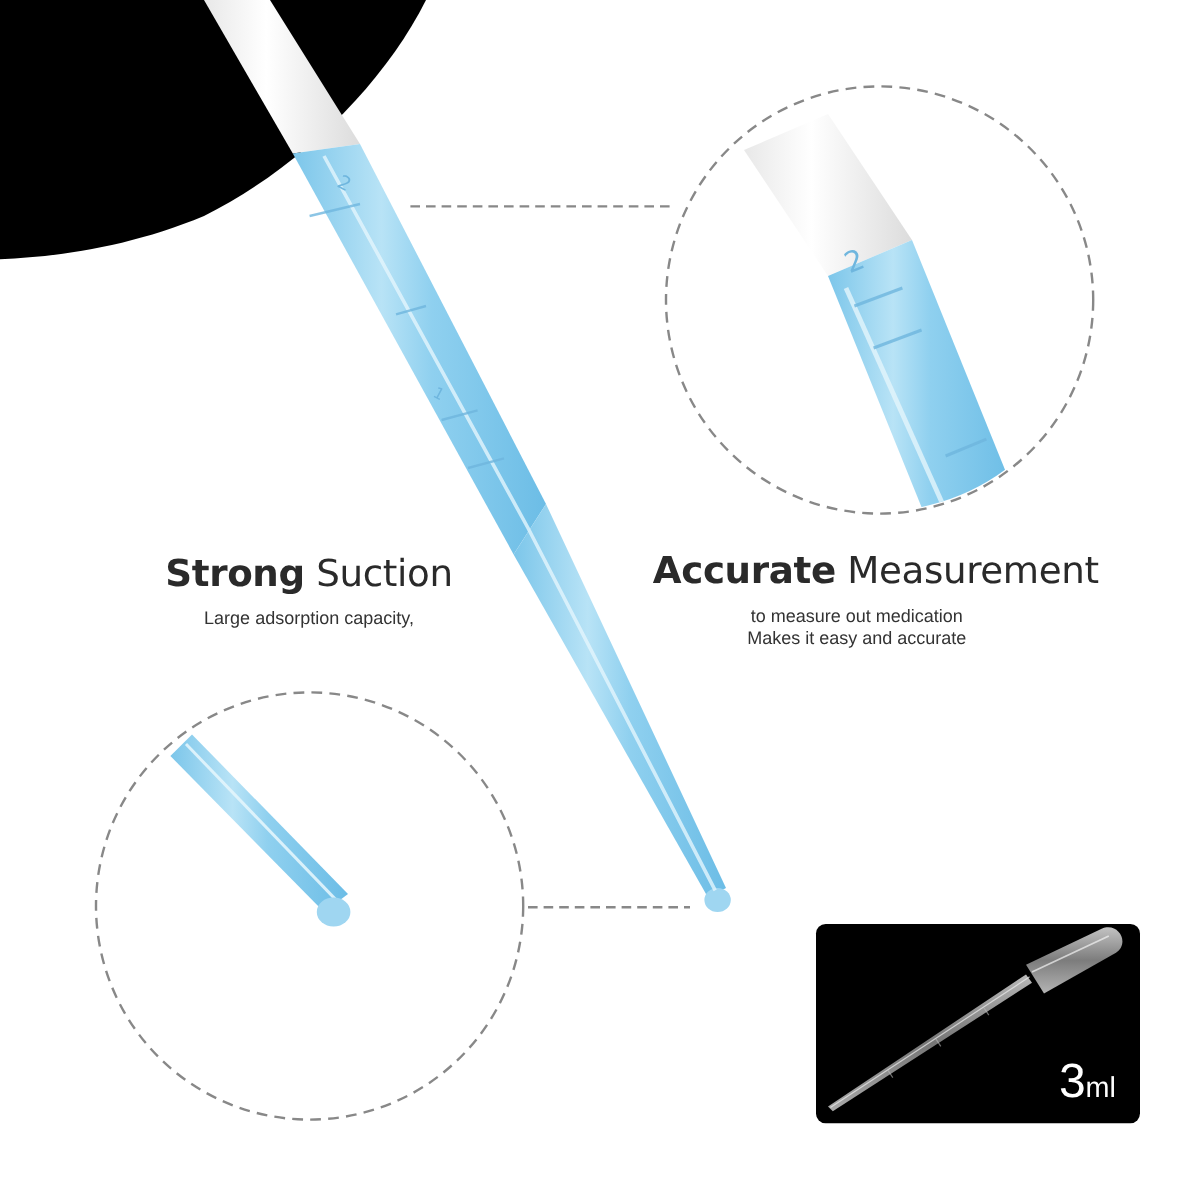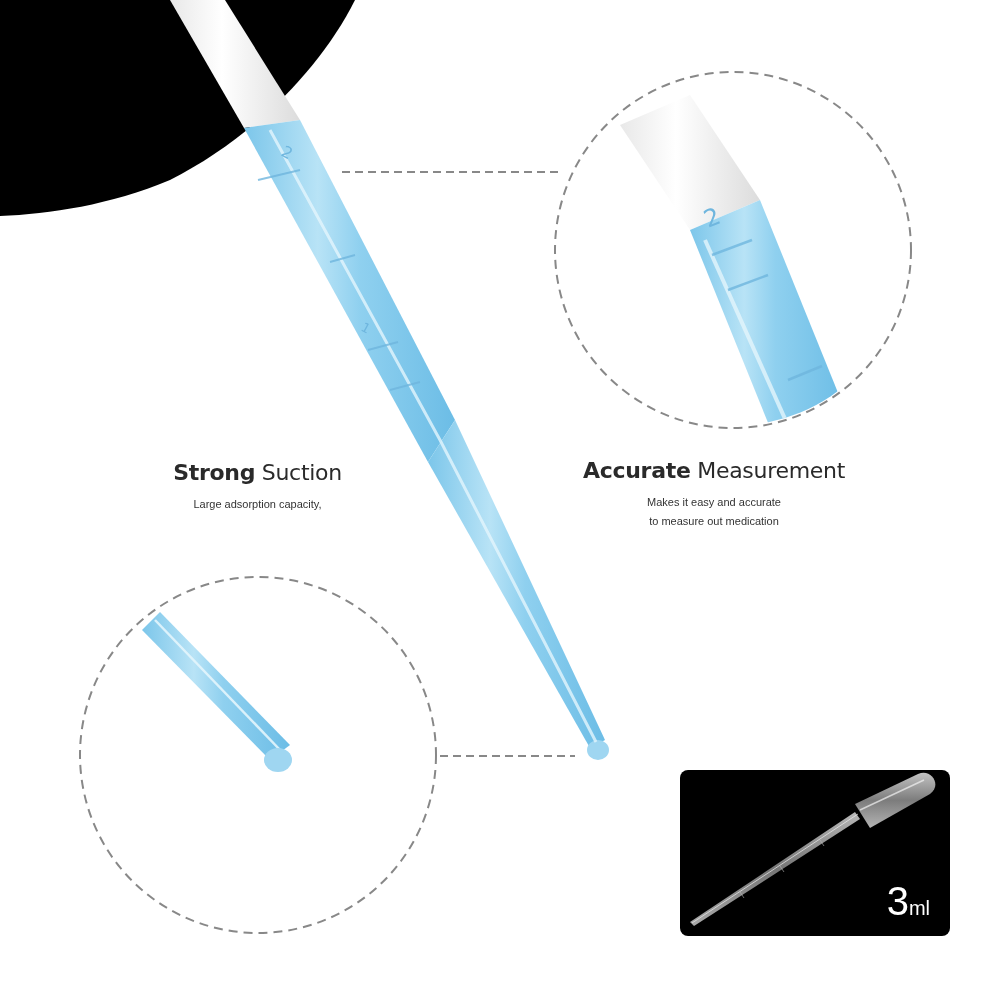--- a/index.html
+++ b/index.html
@@ -6,40 +6,40 @@
     body {
       width: 1000px; height: 1000px; position: relative; overflow: hidden;
       background: #ffffff;
       font-family: "DejaVu Sans", sans-serif;
     }
     .canvas { position: absolute; left: 0; top: 0; width: 1000px; height: 1000px; }
     .feature {
       position: absolute; text-align: center; color: #2a2a2a;
     }
     .feature .title {
-      font-size: 22px; letter-spacing: -0.3px; white-space: nowrap;
+      font-size: 31px; letter-spacing: -0.3px; white-space: nowrap;
     }
     .feature .title .bold { font-weight: bold; }
     .feature .title .light { font-weight: normal; }
     .feature .desc {
       font-family: "Liberation Sans", sans-serif;
-      font-size: 11px; line-height: 19px; color: #333333; margin-top: 10px;
+      font-size: 15px; line-height: 19px; color: #333333; margin-top: 10px;
     }
     #feat-suction { left: 120px; top: 460px; width: 275px; }
     #feat-measure { left: 544px; top: 458px; width: 340px; }
     .inset {
       position: absolute; left: 680px; top: 770px; width: 270px; height: 166px;
       background: #000000; border-radius: 8px; overflow: hidden;
     }
     .inset .cap {
       position: absolute; right: 20px; bottom: 12px; color: #ffffff;
       font-family: "Liberation Sans", sans-serif;
     }
     .inset .cap .num { font-size: 40px; }
-    .inset .cap .unit { font-size: 20px; }
+    .inset .cap .unit { font-size: 24px; }
   </style>
 </head>
 <body>
 
 <svg class="canvas" viewBox="0 0 1000 1000" xmlns="http://www.w3.org/2000/svg">
   <defs>
     <linearGradient id="blueTube" x1="0" y1="0" x2="1" y2="0">
       <stop offset="0" stop-color="#7cc6ea"></stop>
       <stop offset="0.35" stop-color="#b8e3f6"></stop>
       <stop offset="0.55" stop-color="#8fd0ef"></stop>
@@ -123,22 +123,22 @@
     <div>Large adsorption capacity,</div>
   </div>
 </div>
 
 <div class="feature" id="feat-measure">
   <div class="title">
     <span class="bold">Accurate</span>
     <span class="light">Measurement</span>
   </div>
   <div class="desc">
+    <div>to measure out medication</div>
     <div>Makes it easy and accurate</div>
-    <div>to measure out medication</div>
   </div>
 </div>
 
 <div class="inset">
   <svg width="270" height="166" viewBox="0 0 270 166">
     <path d="M10,152 L175,42 L180,49 L14,156 Z" fill="url(#clearTube)" opacity="0.85"></path>
     <path d="M12,153 L178,44" stroke="#eeeeee" stroke-width="1" opacity="0.7"></path>
     <path d="M175,34 L238,4 C252,-2 262,16 250,24 L190,58 Z" fill="url(#clearTube)" opacity="0.9"></path>
     <path d="M180,40 L244,10" stroke="#f4f4f4" stroke-width="1.5" opacity="0.7"></path>
     <g stroke="#bbbbbb" stroke-width="1" opacity="0.6">

